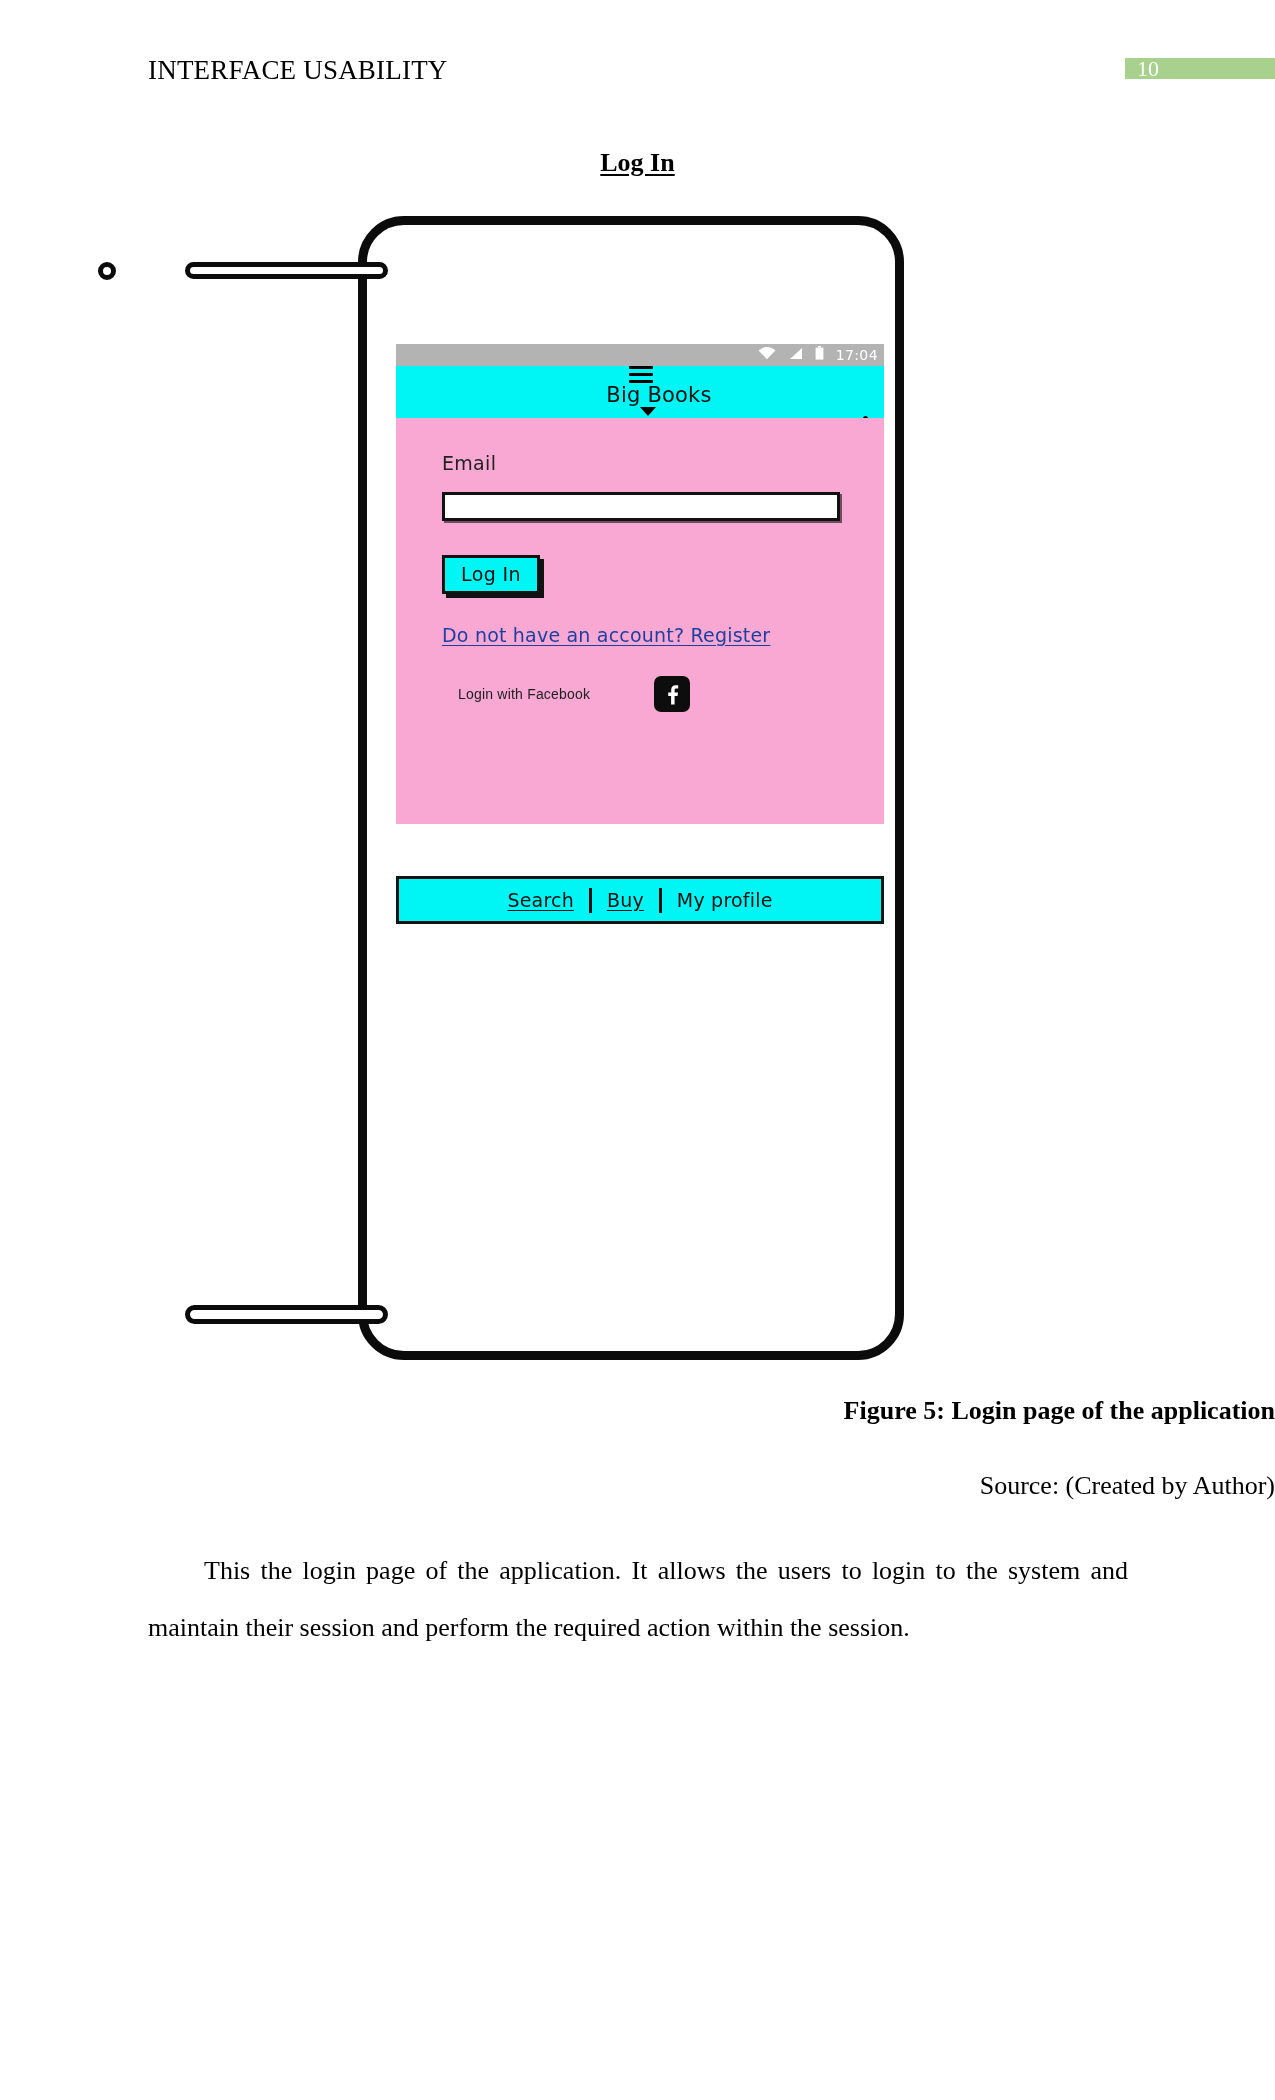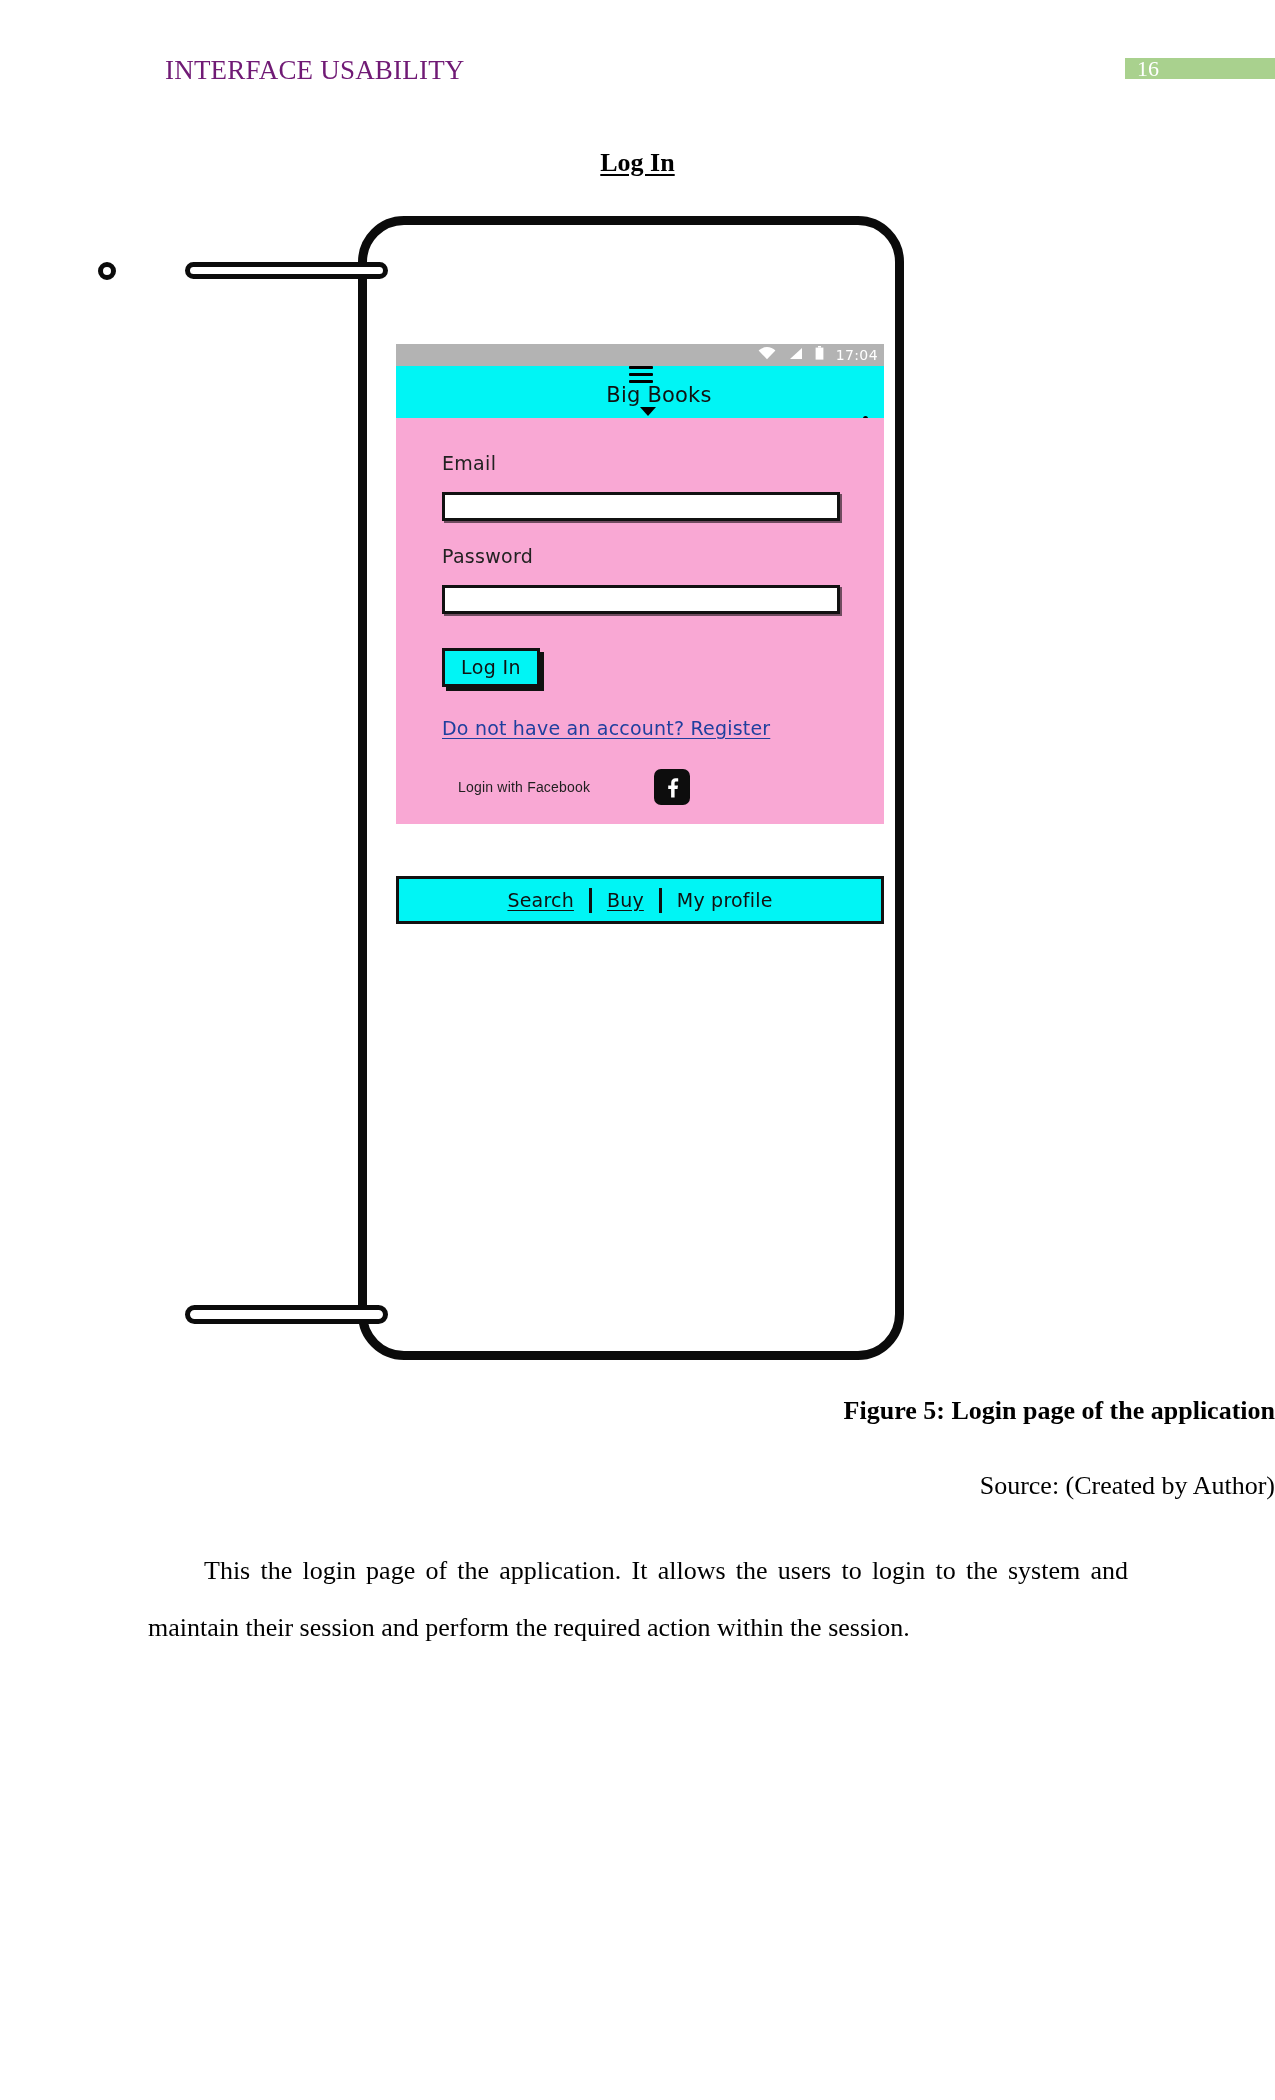--- a/index.html
+++ b/index.html
@@ -26,22 +26,21 @@
   }
   .running-head {
     position: absolute;
     left: 148px;
     top: 70px;
     transform: translateY(-50%);
     font-family: "Liberation Serif", serif;
     font-size: 27px;
     letter-spacing: 0.2px;
     white-space: nowrap;
-    color: #701a75;
-    margin-left: 17px;
+    color: #000000;
   }
   .page-badge {
     position: absolute;
     left: 1125px;
     top: 58px;
     width: 160px;
     height: 21px;
     background: #a9d18e;
   }
   .page-badge-num {
@@ -356,21 +355,21 @@
     text-align: justify;
     text-indent: 56px;
   }
 </style>
 </head>
 <body>
 
 <div class="doc-header">
   <div class="running-head">INTERFACE USABILITY</div>
   <div class="page-badge">
-    <span class="page-badge-num">16</span>
+    <span class="page-badge-num">10</span>
   </div>
 </div>
 
 <div class="section-title">Log In</div>
 
 <div class="phone-wrap">
   <div class="phone-body"></div>
 </div>
 <div class="phone-camera"></div>
 <div class="phone-speaker"></div>
@@ -413,24 +412,20 @@
         <span></span>
         <span></span>
     </div>
   </div>
 
   <div class="form-area">
 
     <div class="field-label">Email</div>
     <div class="field-box"></div>
 
-    <div class="field-group-2">
-      <div class="field-label">Password</div>
-      <div class="field-box"></div>
-    </div>
 
     <div class="login-btn">Log In</div>
 
     <div class="register-link">Do not have an account? Register</div>
 
     <div class="social-row">
       <div class="social-label">Login with Facebook</div>
       <div class="social-icon">
         <svg width="22" height="22" viewBox="0 0 22 22">
           <path d="M13.6 21.5 V13 h2.9 l0.5 -3.5 h-3.4 V7.3 c0 -1 0.3 -1.7 1.8 -1.7 h1.8 V2.5 c-0.3 -0.05 -1.4 -0.15 -2.6 -0.15 -2.6 0 -4.4 1.6 -4.4 4.5 v2.6 H7.2 V13 h2.9 v8.5 z" fill="#ffffff"></path>

